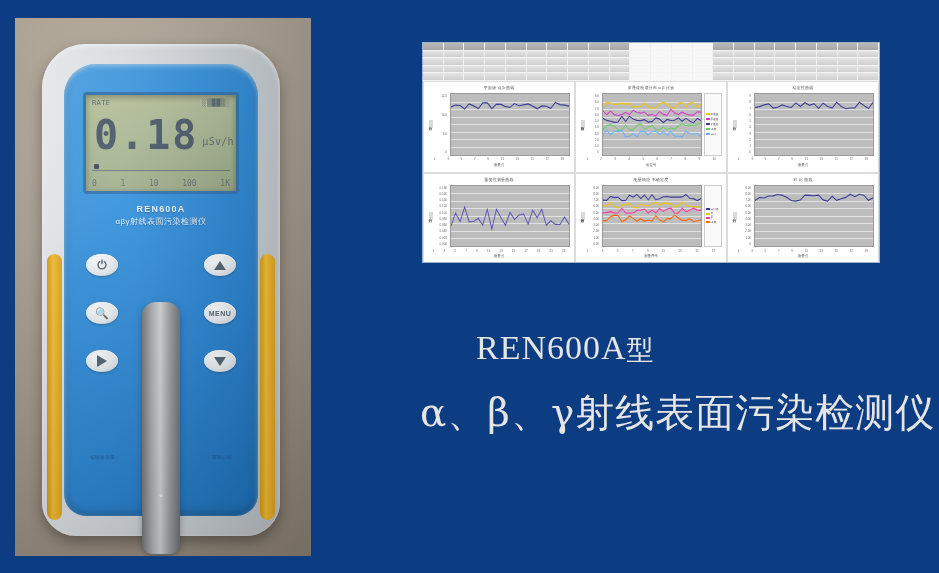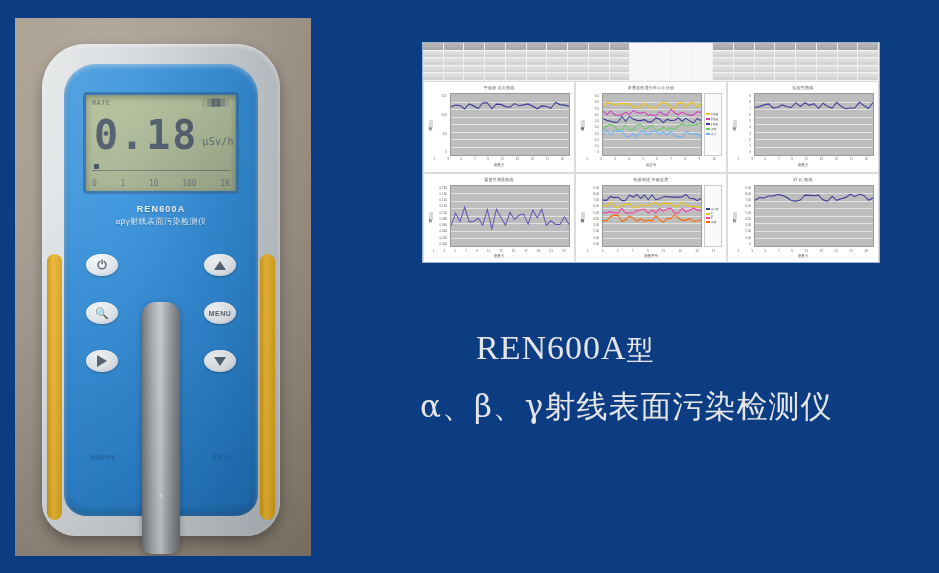--- a/index.html
+++ b/index.html
@@ -149,21 +149,21 @@
   
   .headline { position:absolute; left:420px; top:329px; width:519px; color:#e5e5e5; }
   .h-model {
     font-family:"Liberation Serif", serif;
     font-size:34px; letter-spacing:1px;
     padding-left:56px;
   }
   .h-model .suffix { font-family:"DejaVu Sans", sans-serif; font-size:27px; }
   .h-desc {
     font-family:"DejaVu Serif", serif;
-    font-size:31px; margin-top:18px; white-space:nowrap;
+    font-size:39px; margin-top:18px; white-space:nowrap;
     letter-spacing:1px;
   }
 </style>
 </head>
 <body>
 
 <div class="photo">
 
   <div class="device">
 

